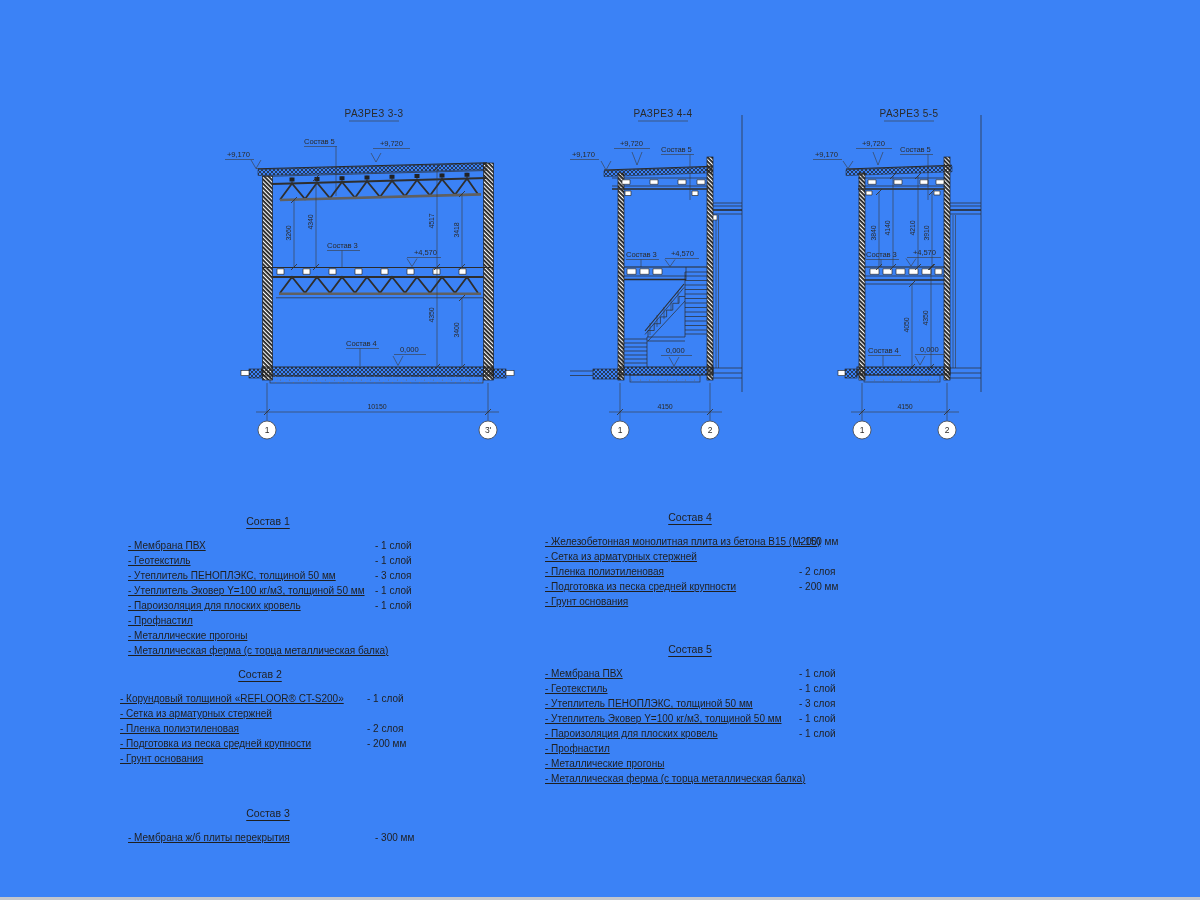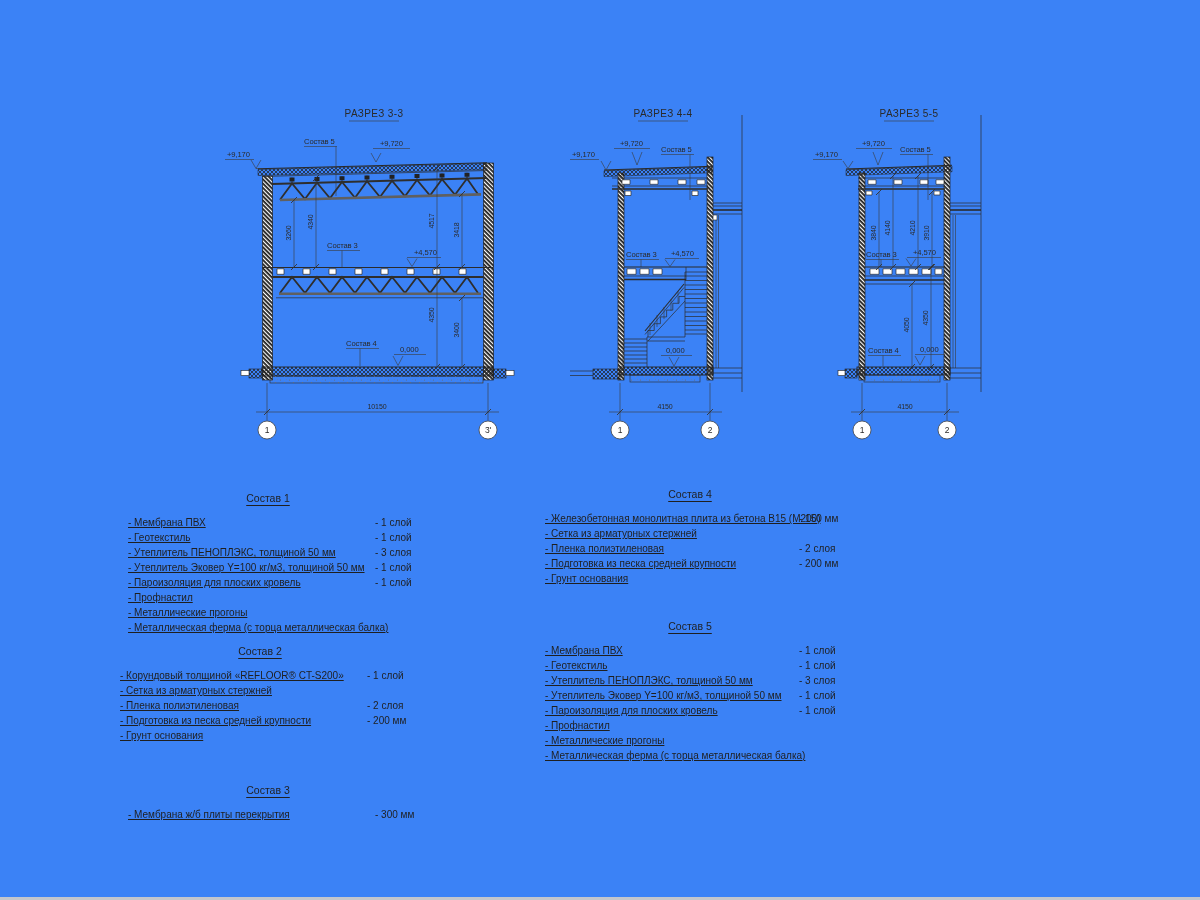--- a/index.html
+++ b/index.html
@@ -14,21 +14,21 @@
   .ln{stroke:#2b2b2b;stroke-width:0.7;fill:none;}
   .ln1{stroke:#2b2b2b;stroke-width:1.1;fill:none;}
   .bold{stroke:#2b2b2b;stroke-width:1.6;fill:none;}
   .truss{stroke:#2e2e2e;stroke-width:1.8;fill:none;}
   .chord{stroke:#606060;stroke-width:2.6;fill:none;}
   .dim{stroke:#3a3a3a;stroke-width:0.6;fill:none;}
   .tick{stroke:#333;stroke-width:0.9;fill:none;}
   .bub{fill:#fff;stroke:#444;stroke-width:0.8;}
   .comp{position:absolute;font-size:10px;color:#1f1f1f;width:300px;}
   .comp-title{font-size:10.5px;text-decoration:underline;text-underline-offset:3px;
-              text-align:center;margin-bottom:10px;height:13px;}
+              text-align:center;margin-bottom:10px;height:13px;margin-top:23px;}
   .comp.c-left .comp-title{width:280px;}
   .comp.c-right .comp-title{width:290px;}
   .comp-row{position:relative;line-height:15px;white-space:nowrap;text-decoration:underline;}
   .comp.c-left .comp-val{position:absolute;left:247px;top:0;}
   .comp.c-right .comp-val{position:absolute;left:254px;top:0;text-align:center;}
   .bottom-bar{position:absolute;left:0;bottom:0;width:1200px;height:3px;background:#c3c6cc;}
 </style>
 </head>
 <body>
 

